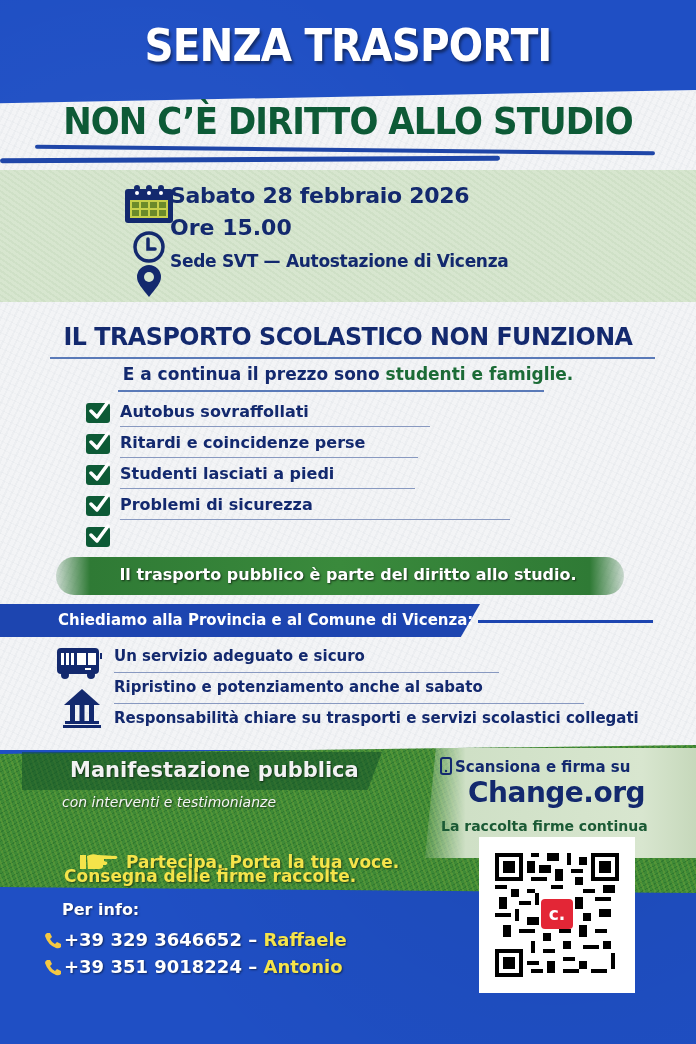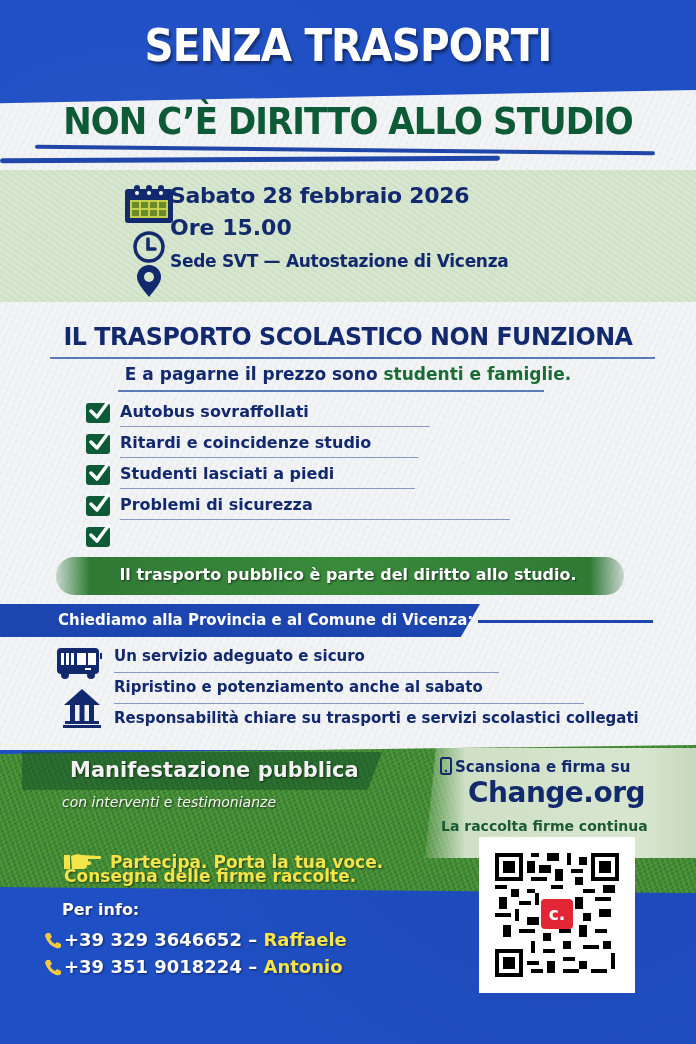--- a/index.html
+++ b/index.html
@@ -66,21 +66,21 @@
     background: #3f8a36;
     background-image:
       repeating-linear-gradient(70deg, rgba(120,170,60,0.35) 0 2px, transparent 2px 5px),
       repeating-linear-gradient(-30deg, rgba(20,80,30,0.30) 0 1px, transparent 1px 4px);
     clip-path: polygon(0 6%, 100% 0, 100% 100%, 0 96%); }
   .manif-band { position: absolute; top: 752px; left: 22px; width: 360px; height: 38px; background: rgba(18,80,40,0.55);
     clip-path: polygon(0 0, 100% 0, 96% 100%, 0 100%); }
   .manif-title { position: absolute; top: 758px; left: 70px; color: #f2f2f2; font-weight: bold; font-size: 21px; text-shadow: 1px 1px 2px rgba(0,0,0,0.6); }
   .manif-sub { position: absolute; top: 794px; left: 62px; color: #f5f5f5; font-style: italic; font-size: 14px; text-shadow: 1px 1px 2px rgba(0,0,0,0.6); }
   .manif-deliver { position: absolute; top: 822px; left: 64px; color: #f5e44a; font-weight: bold; font-size: 17px; text-shadow: 1px 1px 2px rgba(0,0,0,0.55); margin-top: 44px; }
-  .manif-cta { position: absolute; top: 851px; left: 64px; color: #f5e44a; font-weight: bold; font-size: 17px; text-shadow: 1px 1px 2px rgba(0,0,0,0.55); }
+  .manif-cta { position: absolute; top: 851px; left: 80px; color: #f5e44a; font-weight: bold; font-size: 17px; text-shadow: 1px 1px 2px rgba(0,0,0,0.55); }
   .manif-cta .hand { display: inline-block; width: 40px; margin-right: 6px; }
   
   .change-panel { position: absolute; top: 748px; left: 425px; width: 271px; height: 110px;
     background: linear-gradient(90deg, rgba(200,220,190,0.15), #cfe0c6 15%, #d8e6cf 80%, #c6d8bb);
     clip-path: polygon(4% 0, 100% 0, 100% 100%, 0 100%); }
   .scan-line { position: absolute; top: 757px; left: 440px; color: #13296e; font-weight: bold; font-size: 15px; }
   .change-org { position: absolute; top: 776px; left: 468px; color: #13296e; font-weight: bold; font-size: 28px; letter-spacing: -0.5px; }
   .continua { position: absolute; top: 818px; left: 441px; color: #1b5a35; font-weight: bold; font-size: 14px; }
   .qr-box { position: absolute; top: 837px; left: 479px; width: 156px; height: 156px; background: #fff; }
   .qr-box svg { position: absolute; left: 16px; top: 16px; }
@@ -137,40 +137,40 @@
     </svg>
   </div>
   <div class="event-lines">
     <div class="event-date">Sabato 28 febbraio 2026</div>
     <div class="event-time">Ore 15.00</div>
     <div class="event-place">Sede SVT — Autostazione di Vicenza</div>
   </div>
 
   <div class="problem-title">IL TRASPORTO SCOLASTICO NON FUNZIONA</div>
   <div class="rule-a"></div>
-  <div class="problem-sub"><span>E a pagarne il prezzo sono </span><span class="hl">studenti e famiglie.</span></div>
+  <div class="problem-sub"><span>E a continua il prezzo sono </span><span class="hl">studenti e famiglie.</span></div>
   <div class="rule-b"></div>
 
   <ul class="checklist">
     <li>
       <span class="chk">
           <svg width="22" height="22" viewBox="0 0 22 22">
             <path d="M3 11 L9 17 L20 2" fill="none" stroke="#fff" stroke-width="3.5" stroke-linecap="round" stroke-linejoin="round"></path>
           </svg>
         </span>
       <span>Autobus sovraffollati</span>
       <span class="uline" style="width:310px"></span>
     </li>
     <li>
       <span class="chk">
           <svg width="22" height="22" viewBox="0 0 22 22">
             <path d="M3 11 L9 17 L20 2" fill="none" stroke="#fff" stroke-width="3.5" stroke-linecap="round" stroke-linejoin="round"></path>
           </svg>
         </span>
-      <span>Ritardi e coincidenze studio</span>
+      <span>Ritardi e coincidenze perse</span>
       <span class="uline" style="width:298px"></span>
     </li>
     <li>
       <span class="chk">
           <svg width="22" height="22" viewBox="0 0 22 22">
             <path d="M3 11 L9 17 L20 2" fill="none" stroke="#fff" stroke-width="3.5" stroke-linecap="round" stroke-linejoin="round"></path>
           </svg>
         </span>
       <span>Studenti lasciati a piedi</span>
       <span class="uline" style="width:295px"></span>

